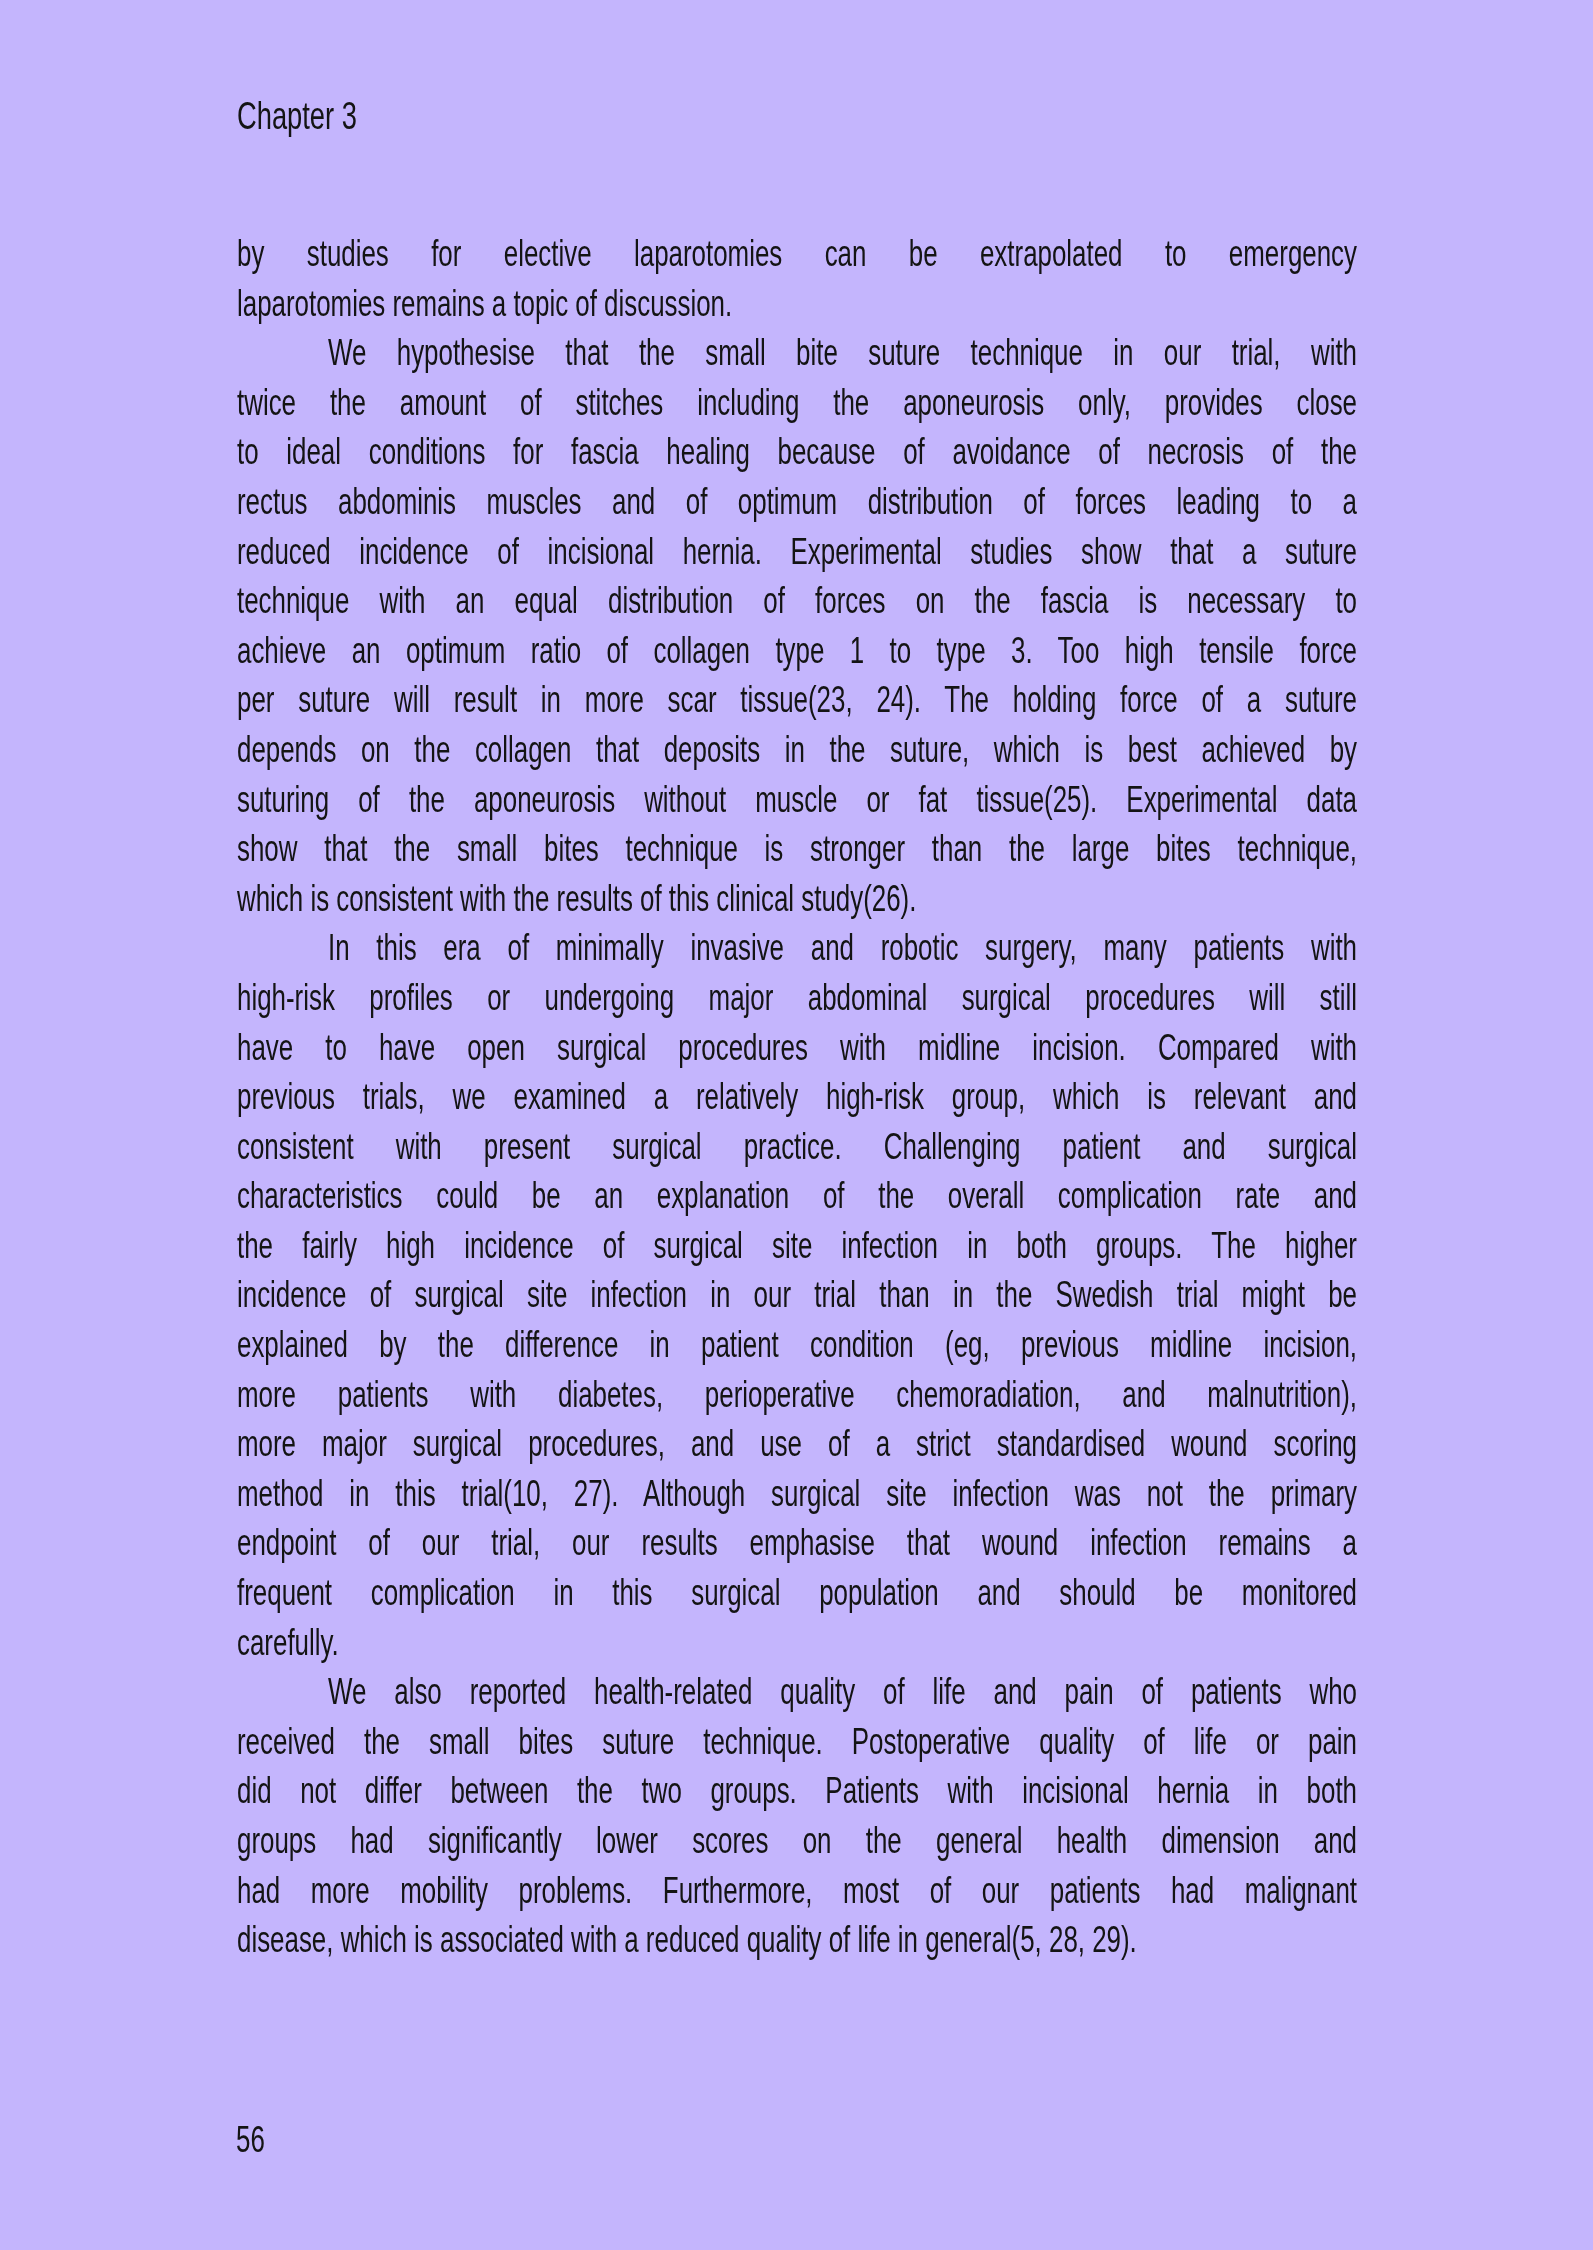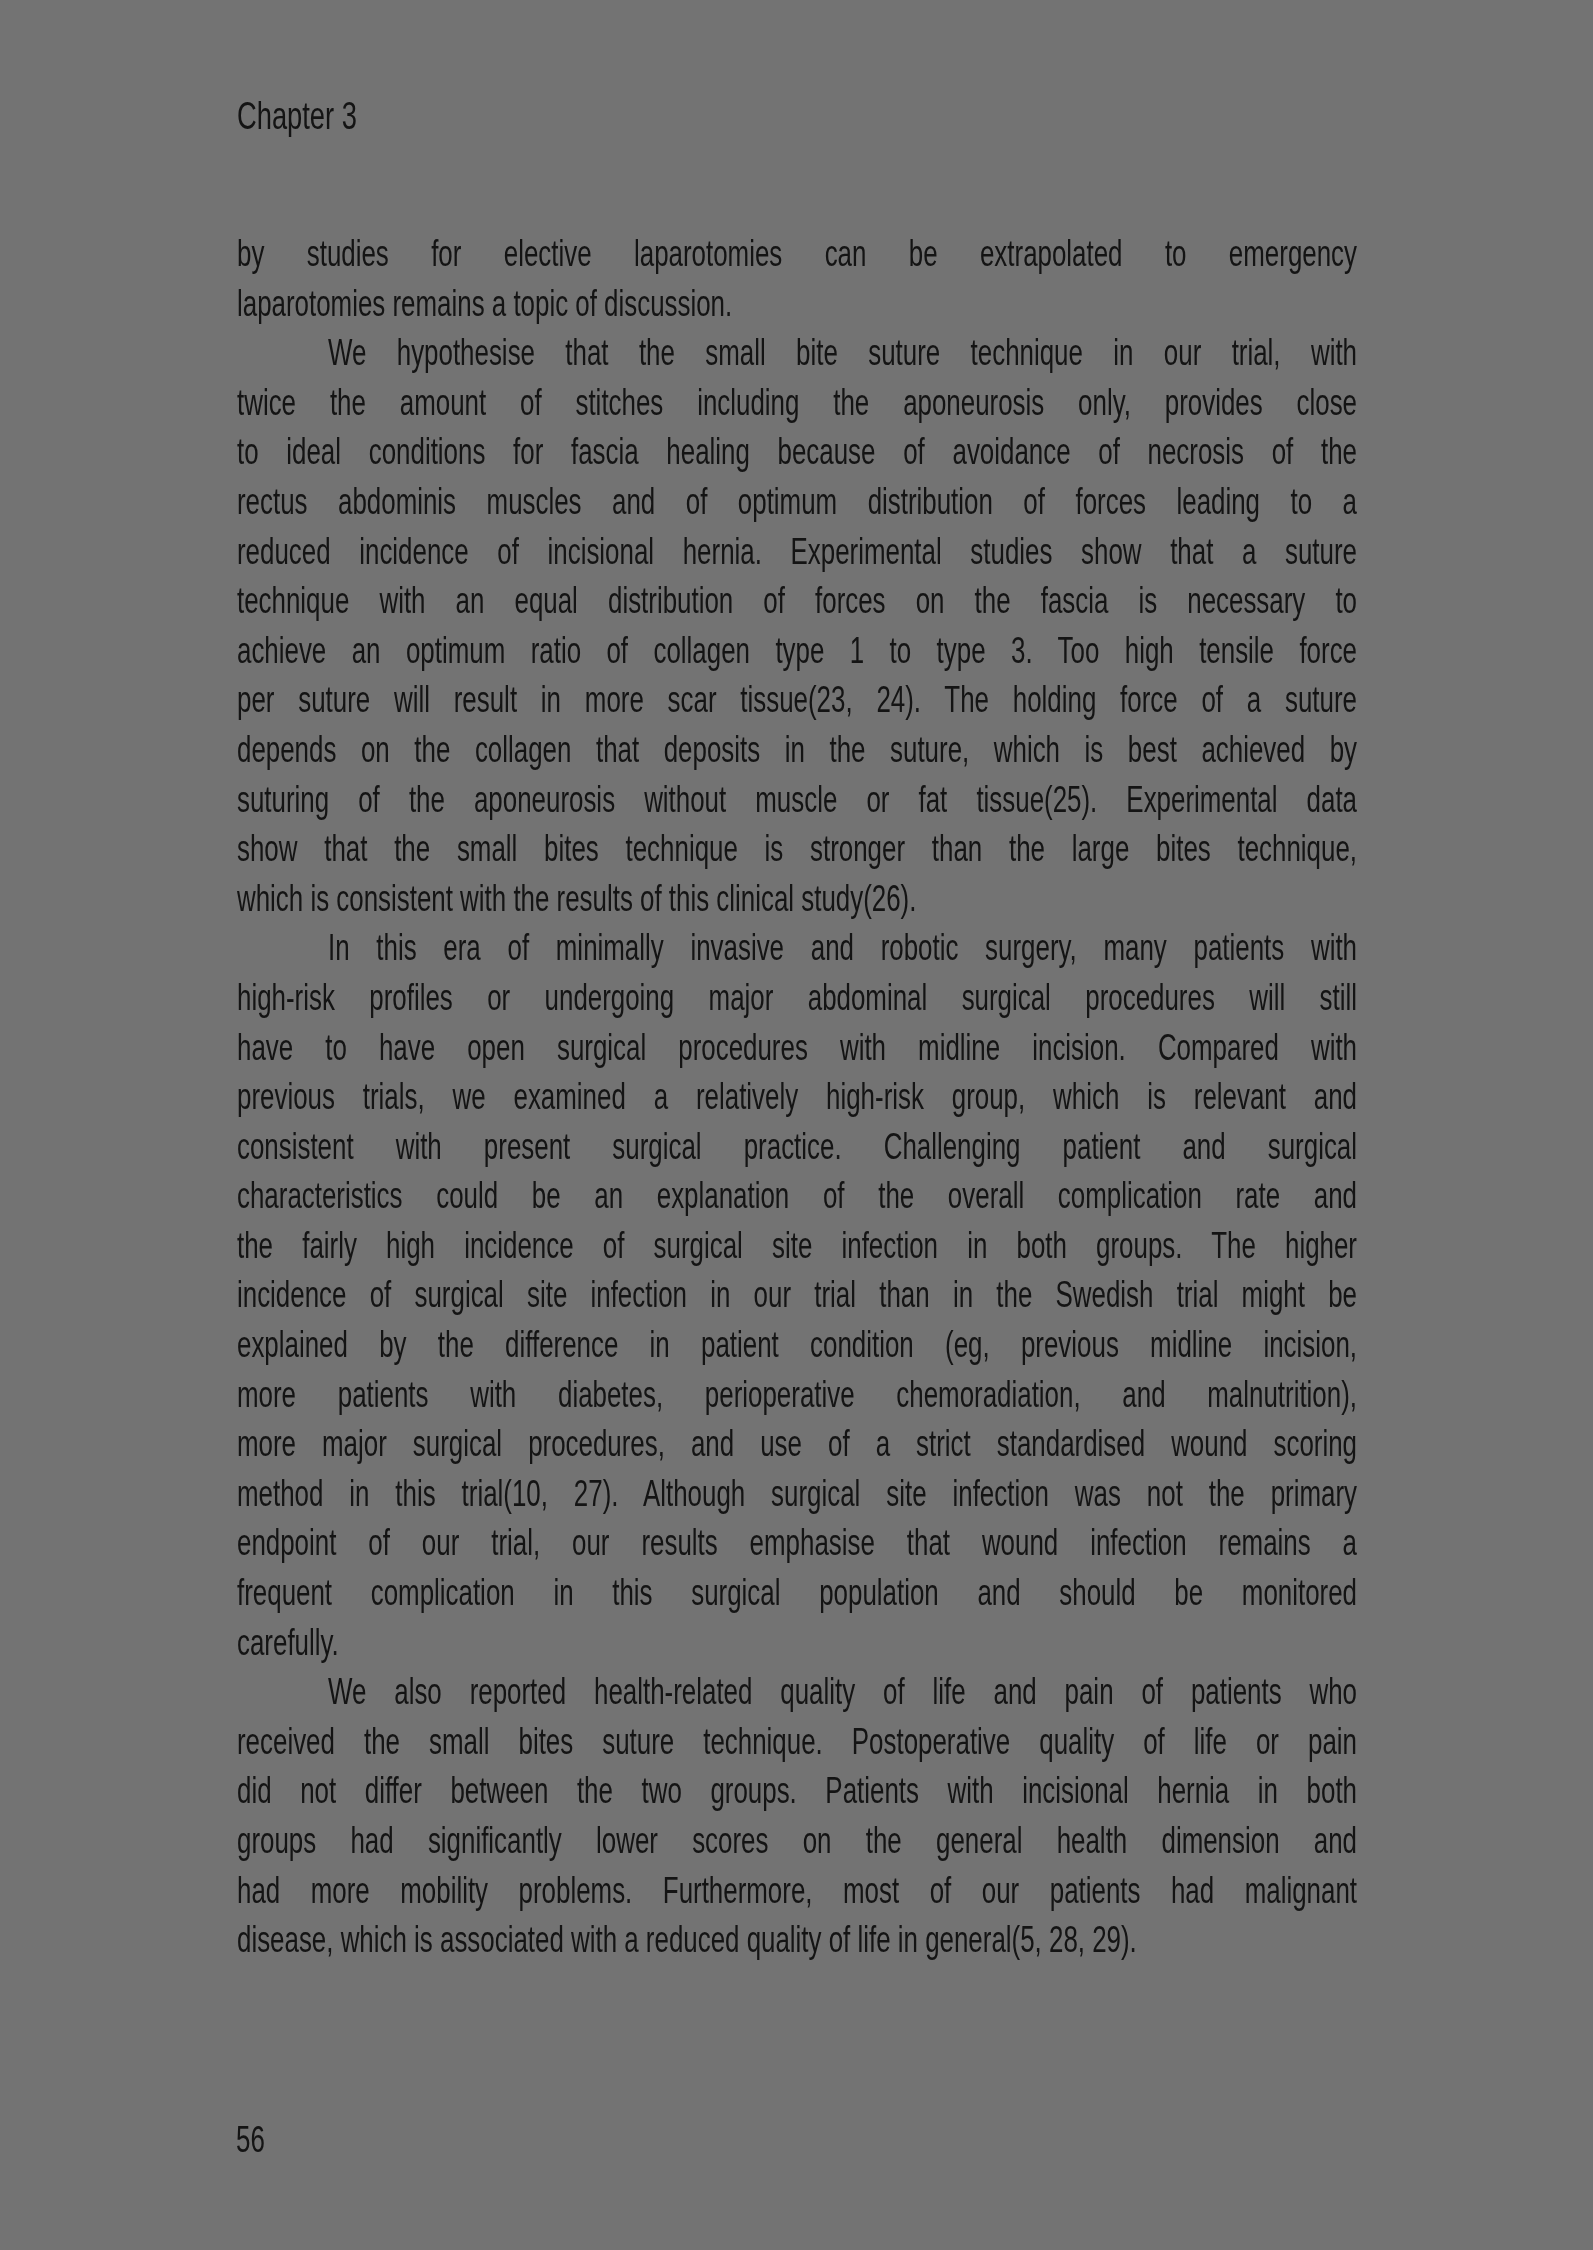--- a/index.html
+++ b/index.html
@@ -4,21 +4,21 @@
 <style>
   html, body {
     margin: 0;
     padding: 0;
     background: #ffffff;
   }
   .sheet {
     position: relative;
     width: 1593px;
     height: 2250px;
-    background: #737373;
+    background: #c4b5fd;
     overflow: hidden;
     font-family: "Liberation Sans", "DejaVu Sans", sans-serif;
     color: #141414;
   }
   .chapter-header {
     position: absolute;
     left: 237px;
     top: 93px;
     font-size: 39px;
     line-height: 46px;

